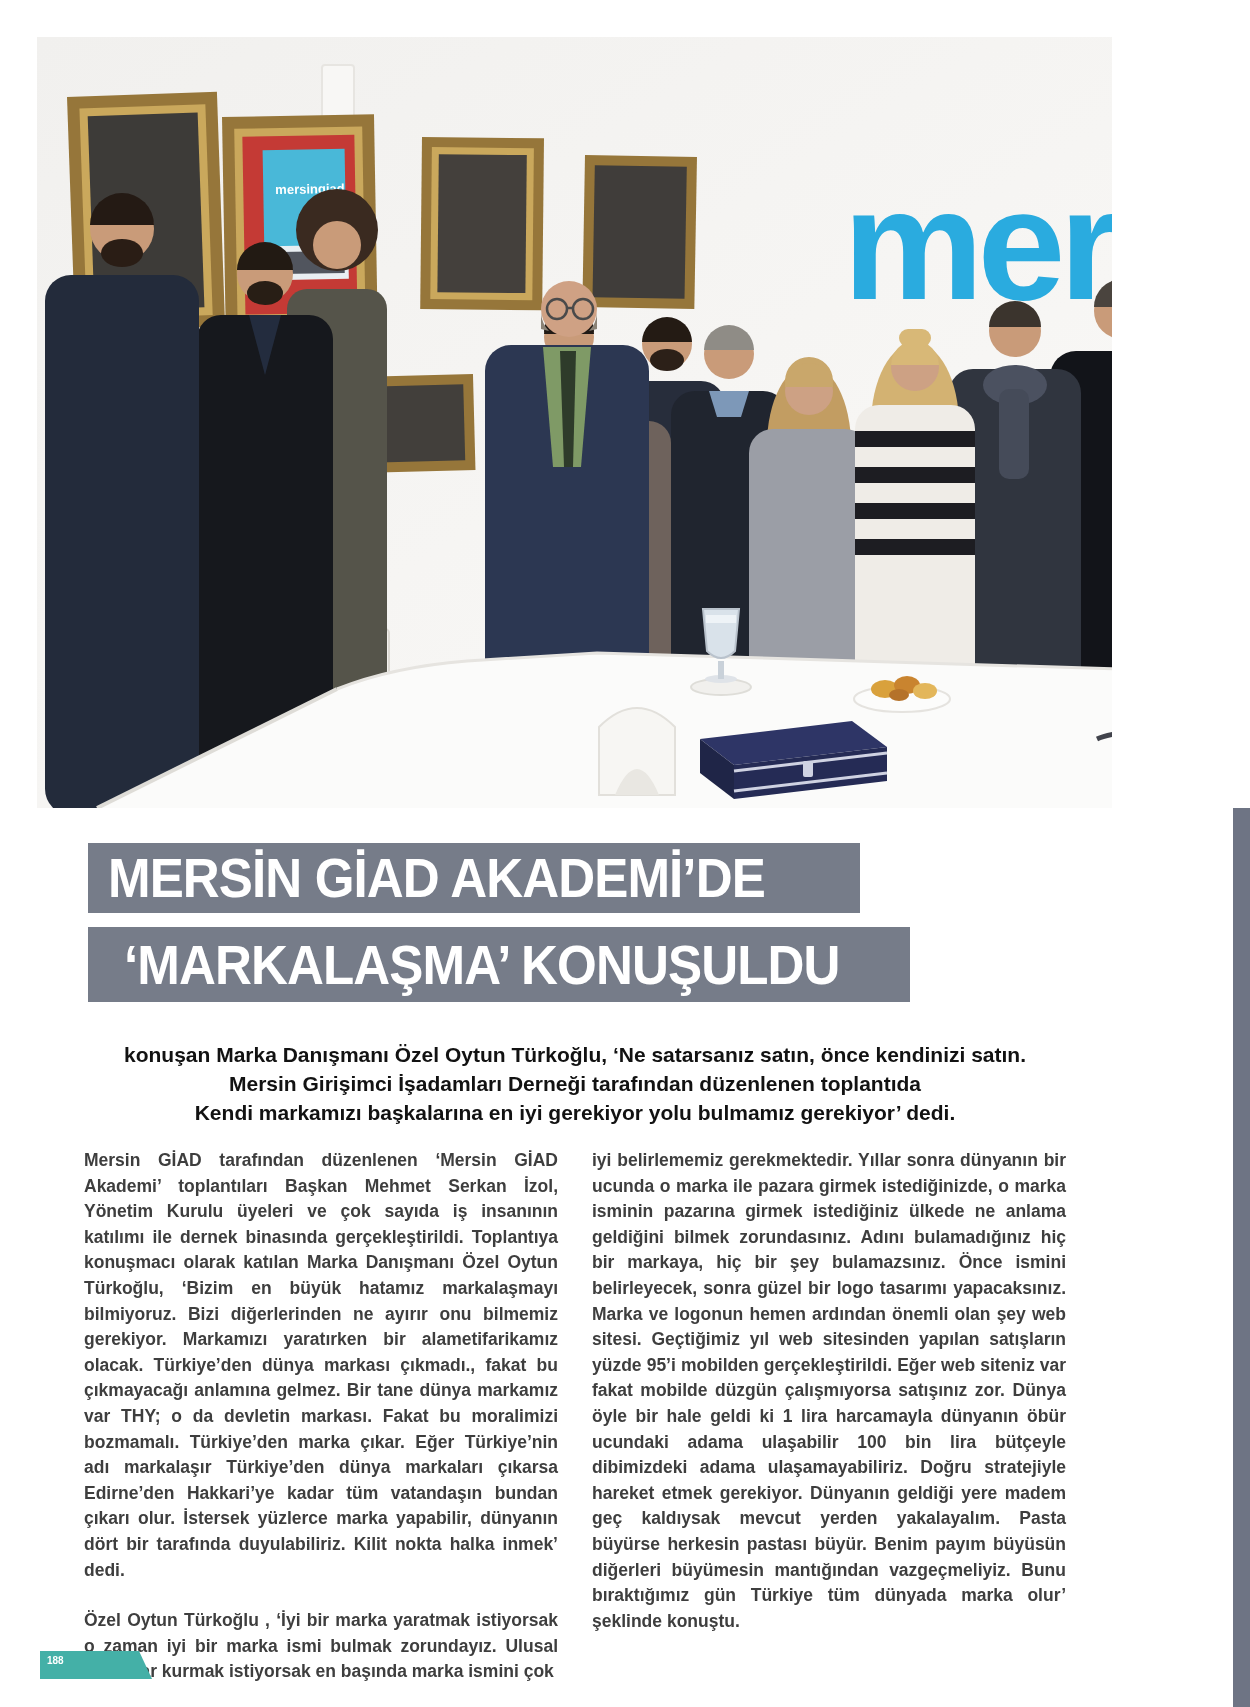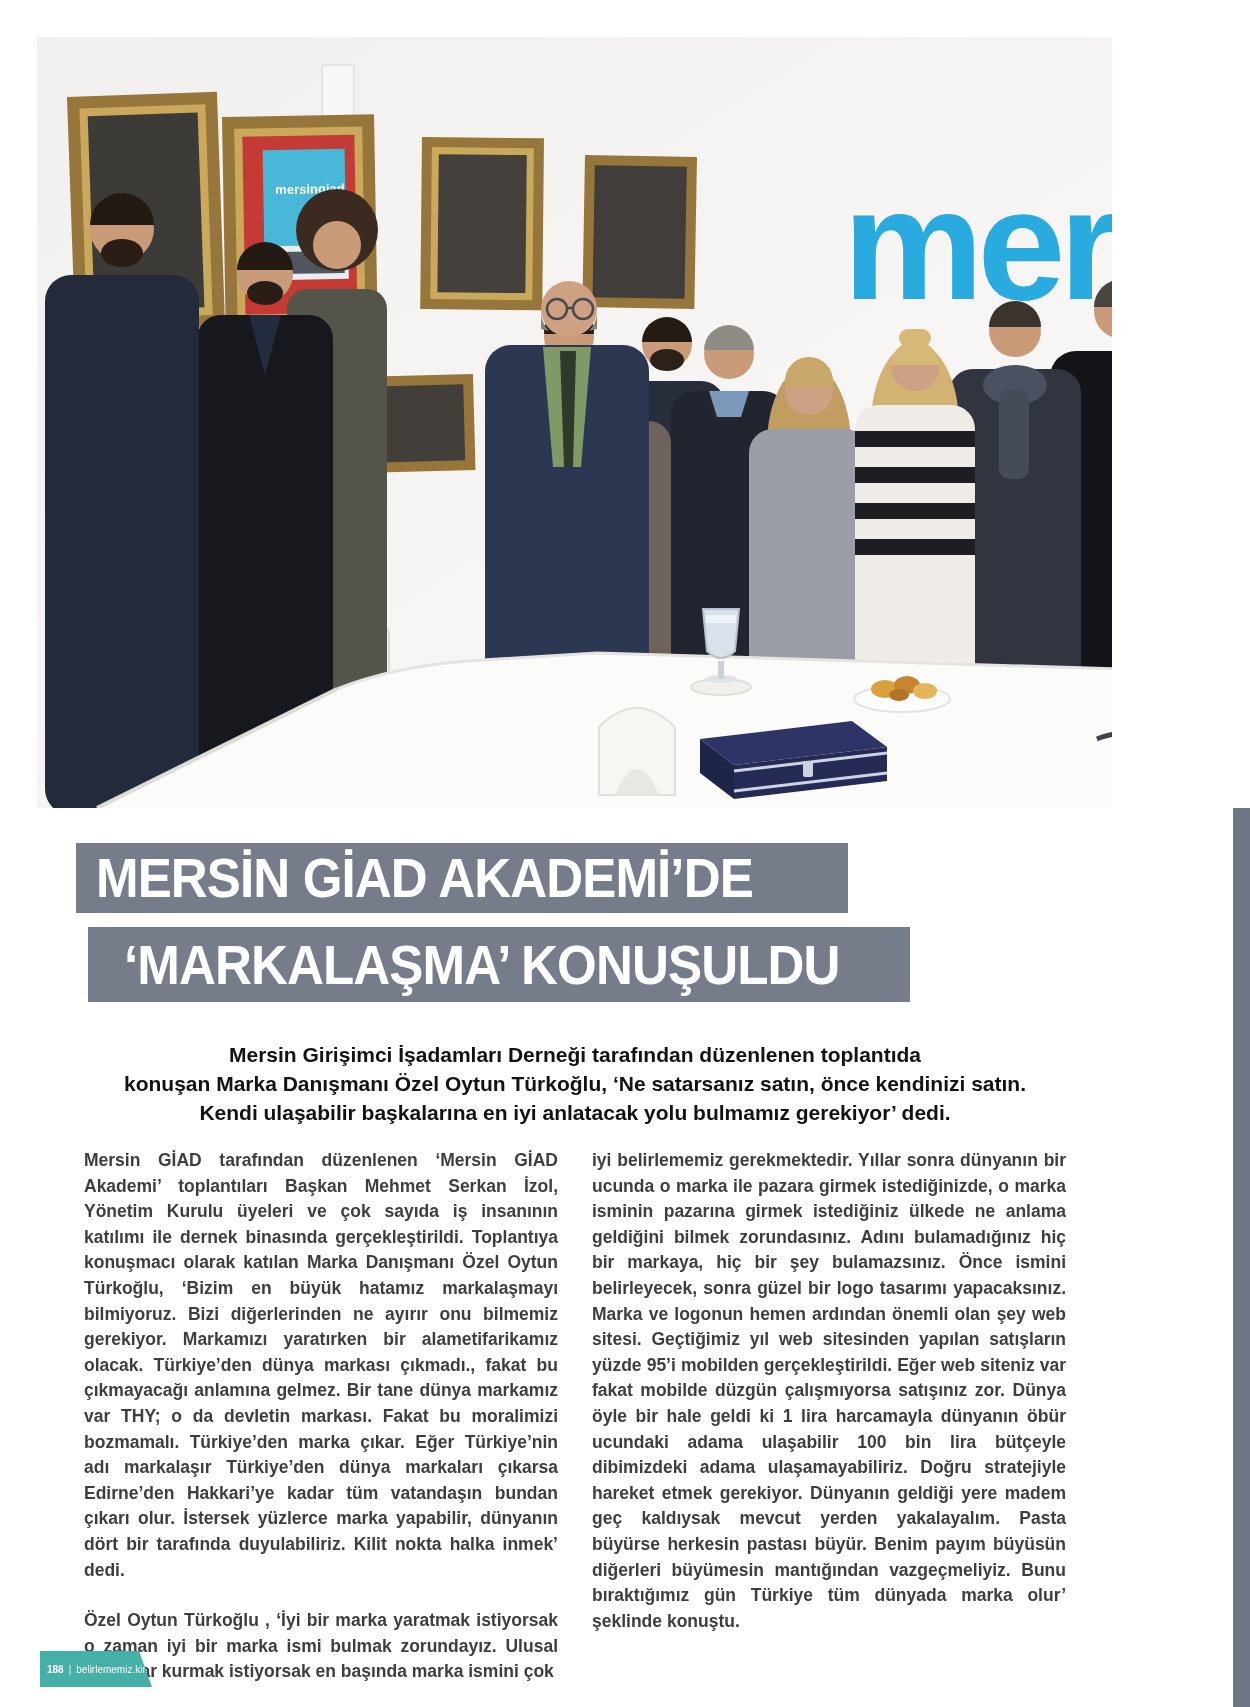--- a/index.html
+++ b/index.html
@@ -13,44 +13,44 @@
   }
   .photo-wrap svg{display:block;}
   .headline-box{
     position:absolute;background:#767c89;color:#ffffff;
     display:flex;align-items:center;padding-left:20px;box-sizing:border-box;
   }
   .headline-box .hl-text{
     font-weight:700;font-size:55px;letter-spacing:-1px;white-space:nowrap;
     transform:scaleX(.93);transform-origin:left center;
   }
-  .hl1{left:76px;top:843px;width:772px;height:70px;}
+  .hl1{left:88px;top:843px;width:772px;height:70px;}
   .hl2{left:88px;top:927px;width:822px;height:75px;padding-left:36px;}
   .standfirst{
     position:absolute;left:84px;top:1040px;width:982px;
     text-align:center;font-weight:700;font-size:21px;line-height:29px;color:#121212;
   }
   .columns{
     position:absolute;left:84px;top:1148px;width:982px;
     display:flex;gap:34px;font-weight:bold;
   }
   .col{
     width:478px;font-size:17.5px;line-height:25.6px;color:#3e3e3e;
     text-align:justify;
   }
   .col p{margin:0 0 25px 0;}
   .side-bar{
     position:absolute;left:1233px;top:808px;width:17px;height:899px;
     background:#6e7484;
   }
   .footer-badge{
-    position:absolute;left:40px;top:1651px;width:112px;height:36px;
+    position:absolute;left:40px;top:1651px;width:112px;height:28px;
     background:#44b0a7;color:#ffffff;font-size:10px;line-height:19px;
     clip-path:polygon(0 0,calc(100% - 13px) 0,100% 100%,0 100%);
-    display:flex;align-items:center;gap:5px;padding-left:7px;box-sizing:border-box;
+    display:flex;gap:5px;padding-left:7px;box-sizing:border-box;flex-direction:column;
   }
   .footer-badge .pn{font-weight:700;}
   .footer-badge .sep{opacity:.85;}
 </style>
 </head>
 <body>
 
 <div class="photo-wrap">
   <svg width="1213" height="771" viewBox="0 0 1213 771" xmlns="http://www.w3.org/2000/svg">
     <defs>
@@ -261,23 +261,23 @@
 </div>
 
 <div class="headline-box hl1">
   <span class="hl-text">MERSİN GİAD AKADEMİ’DE</span>
 </div>
 <div class="headline-box hl2">
   <span class="hl-text">‘MARKALAŞMA’ KONUŞULDU</span>
 </div>
 
 <div class="standfirst">
+  <div>konuşan Marka Danışmanı Özel Oytun Türkoğlu, ‘Ne satarsanız satın, önce kendinizi satın.</div>
   <div>Mersin Girişimci İşadamları Derneği tarafından düzenlenen toplantıda</div>
-  <div>konuşan Marka Danışmanı Özel Oytun Türkoğlu, ‘Ne satarsanız satın, önce kendinizi satın.</div>
-  <div>Kendi ulaşabilir başkalarına en iyi anlatacak yolu bulmamız gerekiyor’ dedi.</div>
+  <div>Kendi markamızı başkalarına en iyi gerekiyor yolu bulmamız gerekiyor’ dedi.</div>
 </div>
 
 <div class="columns">
   <div class="col">
     <p>Mersin GİAD tarafından düzenlenen ‘Mersin GİAD Akademi’ toplantıları Başkan Mehmet Serkan İzol, Yönetim Kurulu üyeleri ve çok sayıda iş insanının katılımı ile dernek binasında gerçekleştirildi. Toplantıya konuşmacı olarak katılan Marka Danışmanı Özel Oytun Türkoğlu, ‘Bizim en büyük hatamız markalaşmayı bilmiyoruz. Bizi diğerlerinden ne ayırır onu bilmemiz gerekiyor. Markamızı yaratırken bir alametifarikamız olacak. Türkiye’den dünya markası çıkmadı., fakat bu çıkmayacağı anlamına gelmez. Bir tane dünya markamız var THY; o da devletin markası. Fakat bu moralimizi bozmamalı. Türkiye’den marka çıkar. Eğer Türkiye’nin adı markalaşır Türkiye’den dünya markaları çıkarsa Edirne’den Hakkari’ye kadar tüm vatandaşın bundan çıkarı olur. İstersek yüzlerce marka yapabilir, dünyanın dört bir tarafında duyulabiliriz. Kilit nokta halka inmek’ dedi.</p>
     <p>Özel Oytun Türkoğlu , ‘İyi bir marka yaratmak istiyorsak o zaman iyi bir marka ismi bulmak zorundayız. Ulusal markalar kurmak istiyorsak en başında marka ismini çok</p>
   </div>
   <div class="col">
     <p>iyi belirlememiz gerekmektedir. Yıllar sonra dünyanın bir ucunda o marka ile pazara girmek istediğinizde, o marka isminin pazarına girmek istediğiniz ülkede ne anlama geldiğini bilmek zorundasınız. Adını bulamadığınız hiç bir markaya, hiç bir şey bulamazsınız. Önce ismini belirleyecek, sonra güzel bir logo tasarımı yapacaksınız. Marka ve logonun hemen ardından önemli olan şey web sitesi. Geçtiğimiz yıl web sitesinden yapılan satışların yüzde 95’i mobilden gerçekleştirildi. Eğer web siteniz var fakat mobilde düzgün çalışmıyorsa satışınız zor. Dünya öyle bir hale geldi ki 1 lira harcamayla dünyanın öbür ucundaki adama ulaşabilir 100 bin lira bütçeyle dibimizdeki adama ulaşamayabiliriz. Doğru stratejiyle hareket etmek gerekiyor. Dünyanın geldiği yere madem geç kaldıysak mevcut yerden yakalayalım. Pasta büyürse herkesin pastası büyür. Benim payım büyüsün diğerleri büyümesin mantığından vazgeçmeliyiz. Bunu bıraktığımız gün Türkiye tüm dünyada marka olur’ şeklinde konuştu.</p>
   </div>

